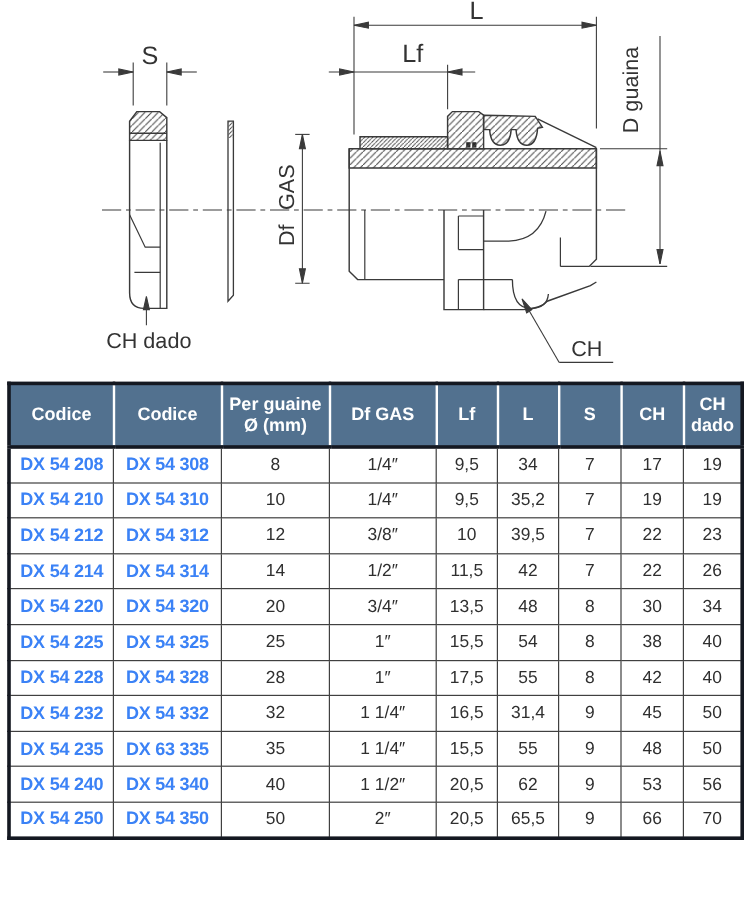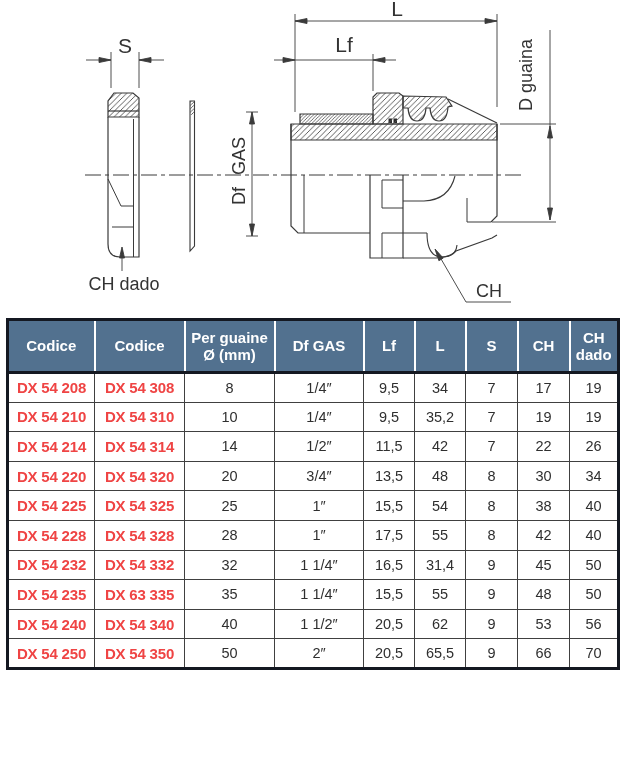--- a/index.html
+++ b/index.html
@@ -6,21 +6,21 @@
   body{width:621px;height:765px;position:relative;font-family:"Liberation Sans",sans-serif;-webkit-font-smoothing:antialiased;}
   #drawing{position:absolute;left:0;top:0;}
   #table-wrap{position:absolute;left:6px;top:318px;}
   table{border-collapse:collapse;table-layout:fixed;width:611px;border:3px solid #141821;}
   thead th{background:#52718f;color:#ffffff;font-weight:bold;font-size:15px;line-height:1.15;
            height:50px;vertical-align:middle;text-align:center;white-space:pre-line;
            border-left:2px solid #ffffff;border-bottom:3px solid #141821;padding:0 2px;}
   thead th:first-child{border-left:none;}
   tbody tr{height:29.6px;}
   tbody td{border:1px solid #404040;text-align:center;vertical-align:middle;padding:0;}
-  td.code{font-weight:bold;color:#ef4444;font-size:15px;letter-spacing:-0.2px;}
+  td.code{font-weight:bold;color:#3b82f6;font-size:15px;letter-spacing:-0.2px;}
   td.num{color:#2f2f2f;font-size:14.5px;}
   svg text{fill:#333333;}
   .dimtxt{font-size:21px;}
   .dimtxt2{font-size:18px;}
 </style>
 </head>
 <body>
 
 <svg id="drawing" viewBox="0 0 621 312" width="621" height="312" xmlns="http://www.w3.org/2000/svg">
   <defs>
@@ -175,20 +175,31 @@
           <td class="code">DX 54 310</td>
           <td class="num">10</td>
           <td class="num">1/4″</td>
           <td class="num">9,5</td>
           <td class="num">35,2</td>
           <td class="num">7</td>
           <td class="num">19</td>
           <td class="num">19</td>
         </tr>
         <tr>
+          <td class="code">DX 54 212</td>
+          <td class="code">DX 54 312</td>
+          <td class="num">12</td>
+          <td class="num">3/8″</td>
+          <td class="num">10</td>
+          <td class="num">39,5</td>
+          <td class="num">7</td>
+          <td class="num">22</td>
+          <td class="num">23</td>
+        </tr>
+        <tr>
           <td class="code">DX 54 214</td>
           <td class="code">DX 54 314</td>
           <td class="num">14</td>
           <td class="num">1/2″</td>
           <td class="num">11,5</td>
           <td class="num">42</td>
           <td class="num">7</td>
           <td class="num">22</td>
           <td class="num">26</td>
         </tr>

